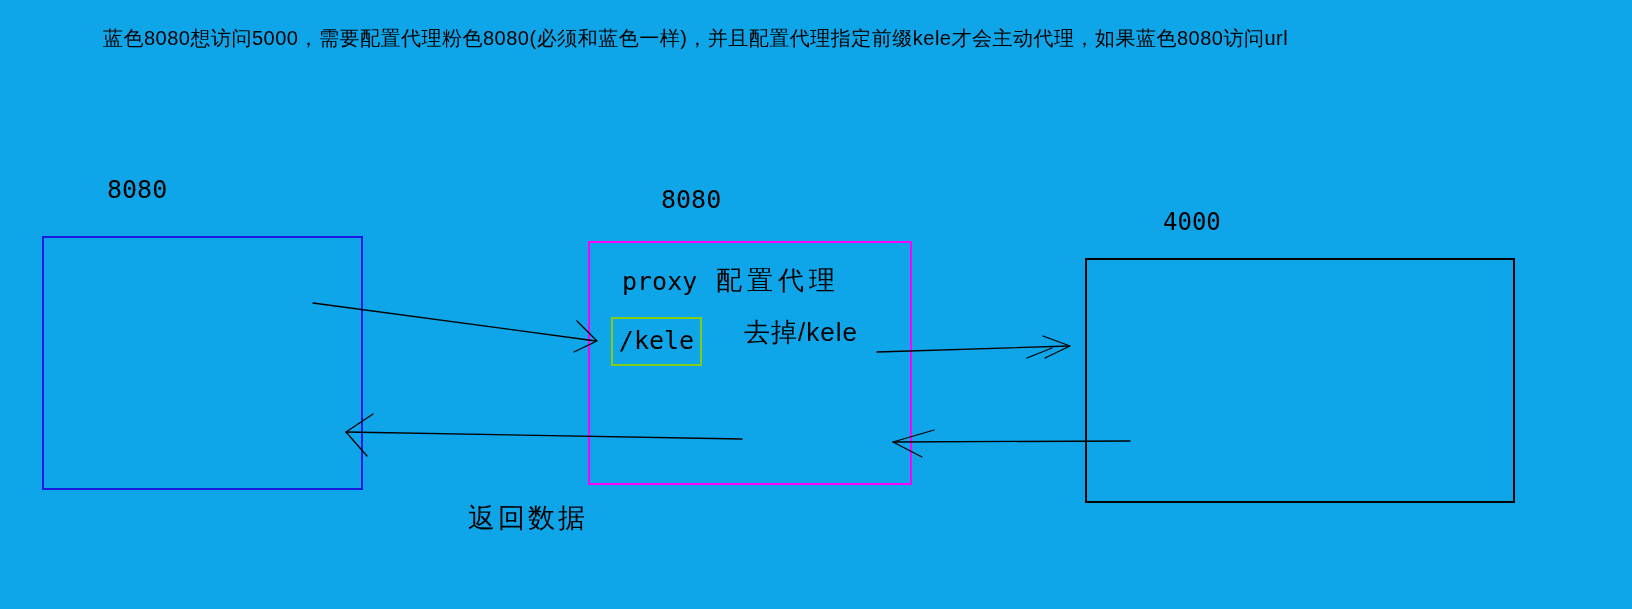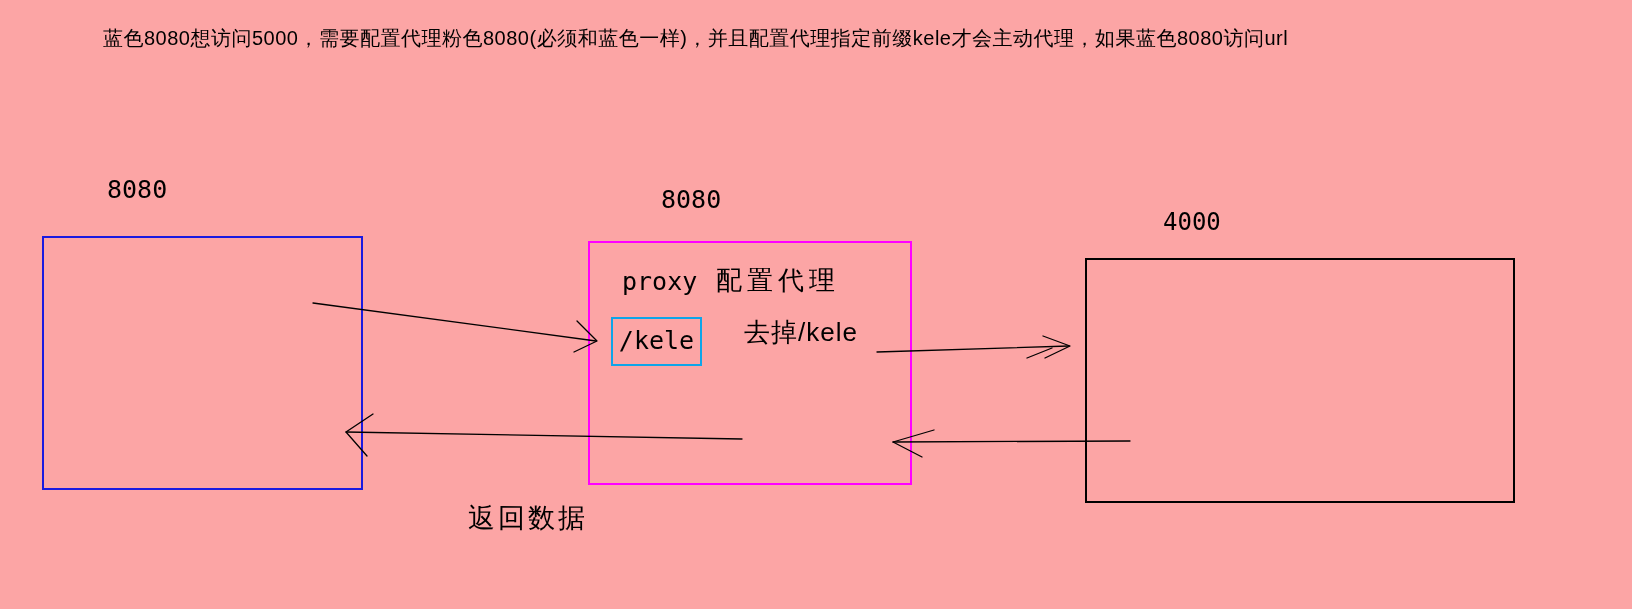--- a/index.html
+++ b/index.html
@@ -1,41 +1,41 @@
 <!DOCTYPE html>
 <html><head>
 <meta charset="utf-8">
 <style>
   html, body { margin: 0; padding: 0; background: #ffffff; }
   .canvas {
     position: relative;
     width: 1632px;
     height: 609px;
-    background: #fca5a5;
+    background: #0ea5e9;
     overflow: hidden;
     font-family: "Liberation Sans", sans-serif;
     color: #000000;
   }
   .abs { position: absolute; white-space: nowrap; }
 
   
   .desc {
     left: 103px; top: 27px;
     font-size: 20px; line-height: 23px;
     letter-spacing: 0.5px;
   }
 
   
   .port-label { font-family: "DejaVu Sans Mono", monospace; }
   .label-client-port { left: 107px; top: 175px; font-size: 25px; }
   .label-proxy-port  { left: 661px; top: 185px; font-size: 25px; }
   .label-server-port { left: 1163px; top: 208px; font-size: 24px; }
 
   
-  .box { position: absolute; border: 2px solid #0ea5e9; background: transparent; }
+  .box { position: absolute; border: 2px solid #84cc16; background: transparent; }
   .box-client { left: 42px;  top: 236px; width: 317px; height: 250px; }
   .box-proxy  { left: 588px; top: 241px; width: 320px; height: 240px; }
   .box-server { left: 1085px; top: 258px; width: 426px; height: 241px; }
 
   
   .url {
     font-family: "DejaVu Sans Mono", monospace;
     font-size: 22px;
     z-index: 3;
   }

